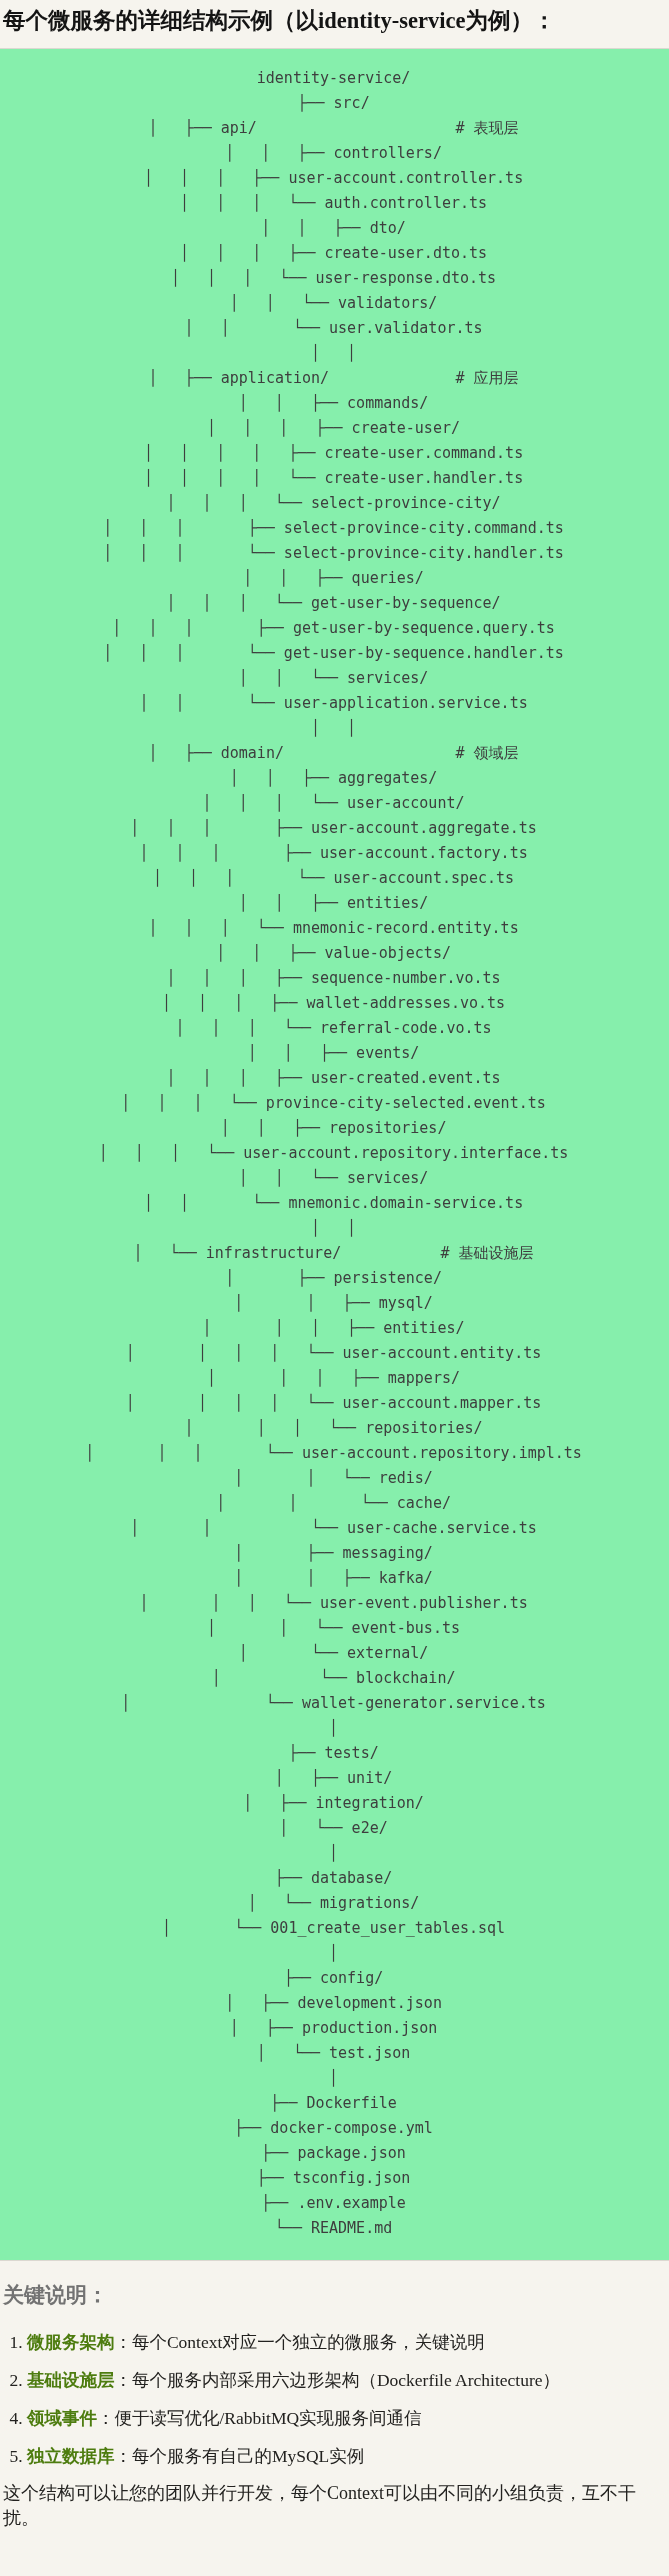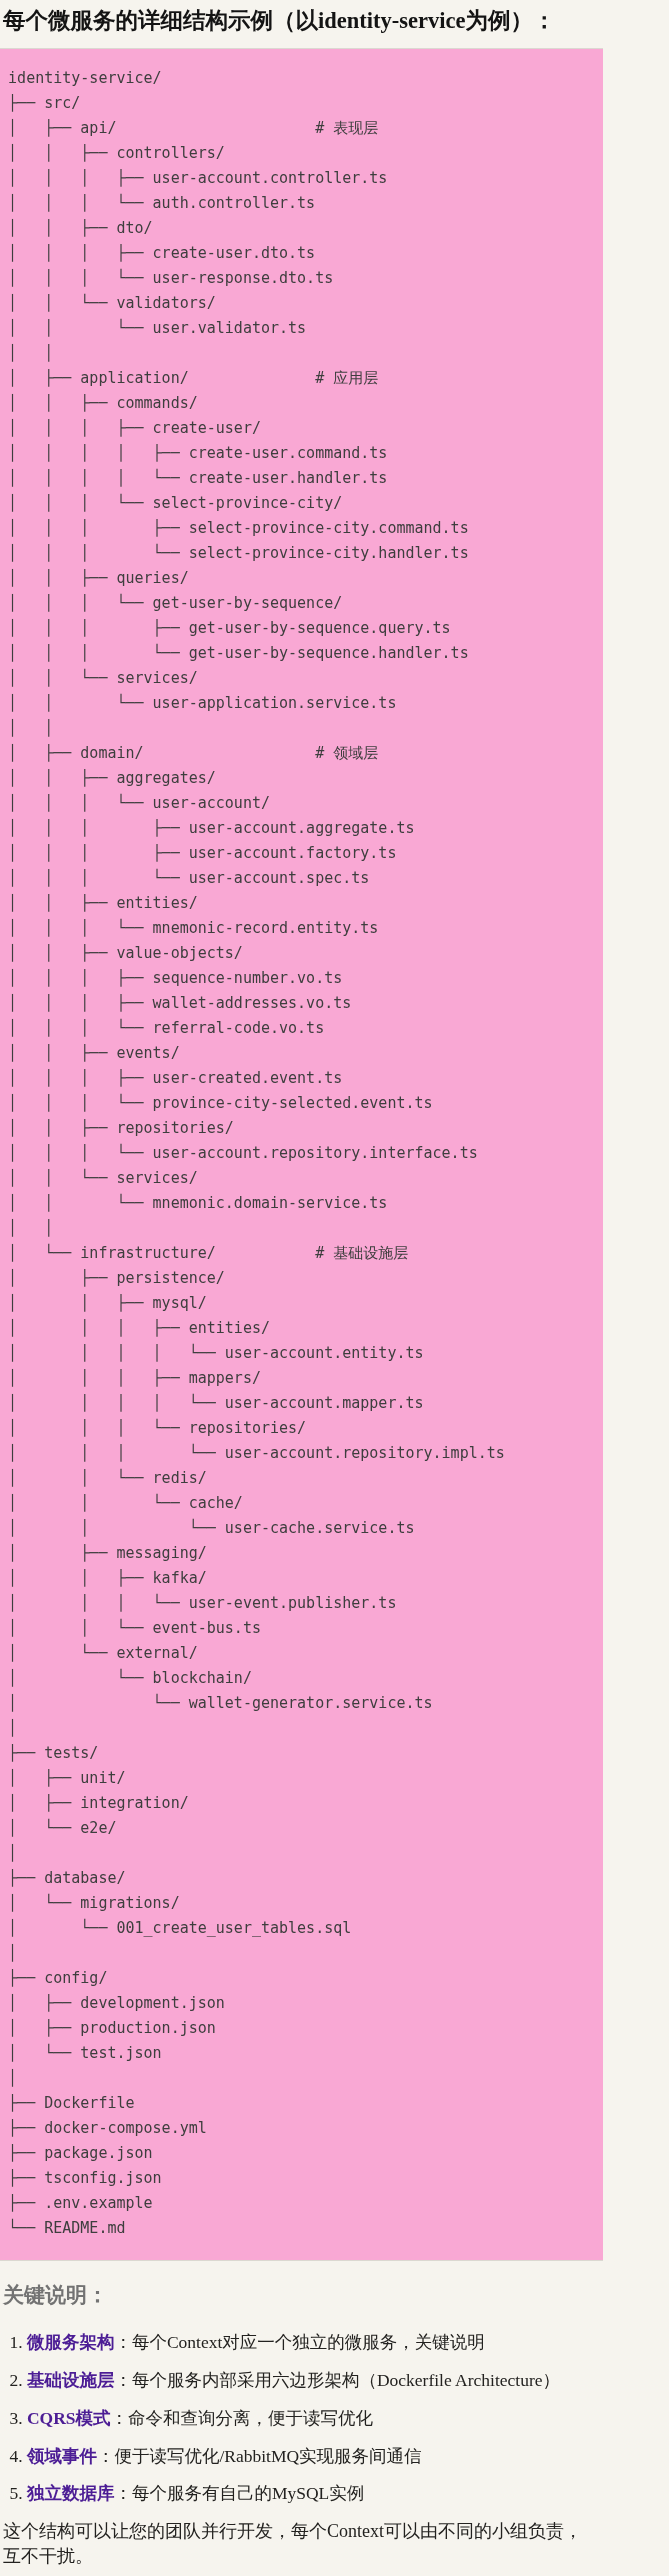--- a/index.html
+++ b/index.html
@@ -4,66 +4,67 @@
 <style>
   html, body { margin: 0; padding: 0; }
   body {
     width: 669px;
     height: 2576px;
     overflow: hidden;
     background: #f6f4ee;
     font-family: "Liberation Serif", "DejaVu Serif", serif;
     color: #202020;
   }
-  .page { width: 603px; height: 2576px; overflow: hidden; }
+  .page { width: 669px; height: 2576px; overflow: hidden; }
 
   h1.page-title {
     margin: 6.3px 0 0 3.1px;
     font-size: 22.5px;
     line-height: 29px;
     font-weight: bold;
     color: #141414;
     letter-spacing: 0;
   }
 
   pre.tree-block {
     box-sizing: border-box;
     margin: 12.5px 0 0 0;
     border: 0;
     border-top: 0.6px solid #dbd8d1;
     border-bottom: 0.6px solid #dbd8d1;
-    background: #f9a8d4;
+    background: #86efac;
     padding: 17.5px 10px 19px 8.1px;
     font-family: "DejaVu Sans Mono", "Liberation Mono", monospace;
     font-size: 15px;
     line-height: 25px;
     color: #3e3e3e;
     white-space: pre;
     overflow: hidden;
+    text-align: center;
   }
 
   .notes { padding: 0 5px 0 3.1px; }
 
   h2.notes-heading {
     margin: 20px 0 0 0;
     font-size: 21px;
     line-height: 29px;
     font-weight: bold;
     color: #737373;
   }
 
   .note-item {
     margin: 13.8px 0 0 0;
     padding-left: 6.3px;
     font-size: 17.5px;
     line-height: 24px;
     color: #232220;
   }
   .note-item:first-of-type { margin-top: 20px; }
-  .note-item .note-term { font-weight: bold; color: #4c1d95; }
+  .note-item .note-term { font-weight: bold; color: #4d7c0f; }
 
   p.closing-paragraph {
     margin: 13.8px 0 0 0;
     font-size: 18px;
     line-height: 25px;
     color: #232220;
   }
 </style>
 </head>
 <body>
@@ -165,23 +166,20 @@
     <h2 class="notes-heading">关键说明：</h2>
 
     <div class="note-item">
       <span class="note-num">1. </span><strong class="note-term">微服务架构</strong><span class="note-desc">：每个Context对应一个独立的微服务，关键说明</span>
     </div>
 
     <div class="note-item">
       <span class="note-num">2. </span><strong class="note-term">基础设施层</strong><span class="note-desc">：每个服务内部采用六边形架构（Dockerfile Architecture）</span>
     </div>
 
-    <div class="note-item">
-      <span class="note-num">3. </span><strong class="note-term">CQRS模式</strong><span class="note-desc">：命令和查询分离，便于读写优化</span>
-    </div>
 
     <div class="note-item">
       <span class="note-num">4. </span><strong class="note-term">领域事件</strong><span class="note-desc">：便于读写优化/RabbitMQ实现服务间通信</span>
     </div>
 
     <div class="note-item">
       <span class="note-num">5. </span><strong class="note-term">独立数据库</strong><span class="note-desc">：每个服务有自己的MySQL实例</span>
     </div>
 
 

